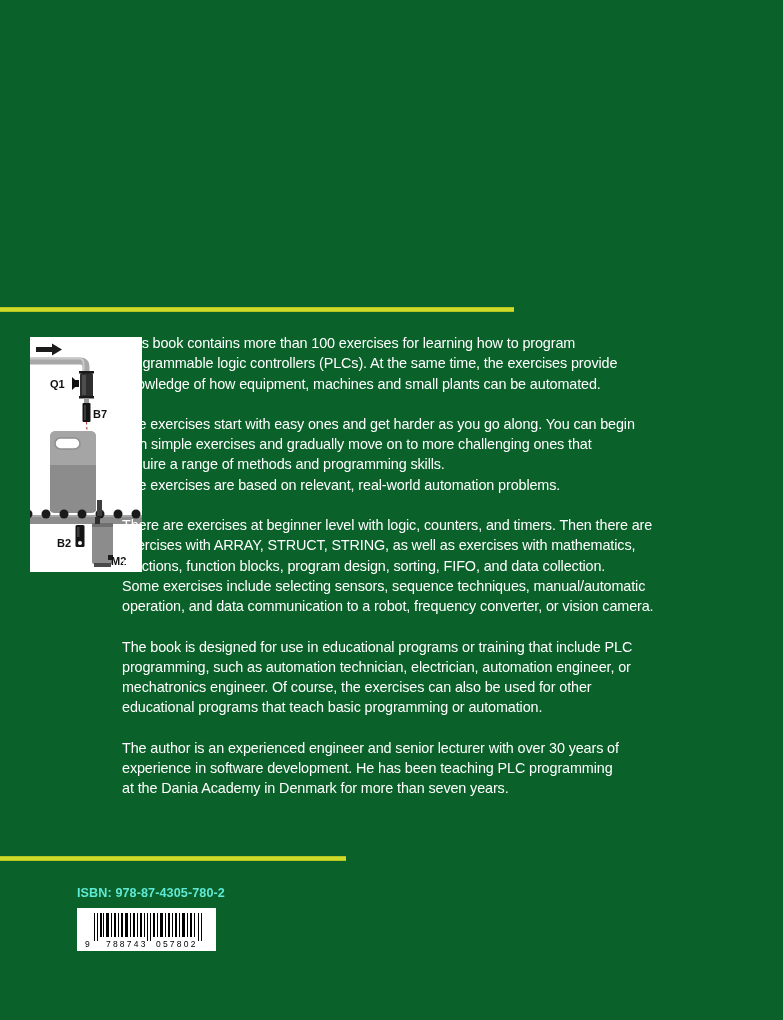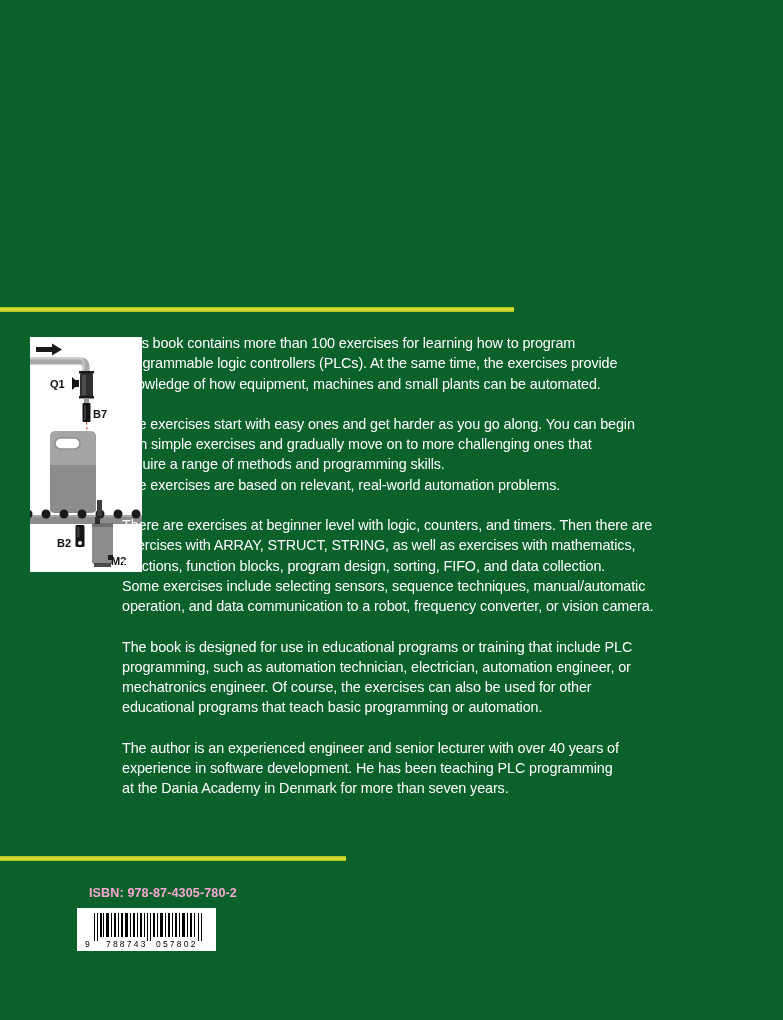--- a/index.html
+++ b/index.html
@@ -74,25 +74,25 @@
   }
   .para:last-child { margin-bottom: 0; }
 
   
   .isbn-block {
     position: absolute;
     left: 77px;
     top: 886px;
   }
   .isbn-text {
-    color: #f9a8d4;
+    color: #5eead4;
     font-size: 12.6px;
     font-weight: bold;
     letter-spacing: 0.1px;
-    margin: 0 0 8px 12px;
+    margin: 0 0 8px 0;
   }
   .barcode {
     position: relative;
     width: 139px;
     height: 43px;
     background: #ffffff;
     padding: 4px 5px 2px 5px;
   }
   .barcode-svg { display: block; width: 129px; height: 37px; }
 </style>
@@ -185,21 +185,21 @@
 The exercises are based on relevant, real-world automation problems.</p>
     <p class="para">There are exercises at beginner level with logic, counters, and timers. Then there are
 exercises with ARRAY, STRUCT, STRING, as well as exercises with mathematics,
 functions, function blocks, program design, sorting, FIFO, and data collection.
 Some exercises include selecting sensors, sequence techniques, manual/automatic
 operation, and data communication to a robot, frequency converter, or vision camera.</p>
     <p class="para">The book is designed for use in educational programs or training that include PLC
 programming, such as automation technician, electrician, automation engineer, or
 mechatronics engineer. Of course, the exercises can also be used for other
 educational programs that teach basic programming or automation.</p>
-    <p class="para">The author is an experienced engineer and senior lecturer with over 40 years of
+    <p class="para">The author is an experienced engineer and senior lecturer with over 30 years of
 experience in software development. He has been teaching PLC programming
 at the Dania Academy in Denmark for more than seven years.</p>
   </div>
 </div>
 
 <div class="rule" id="rule-bottom">
   <div class="bar"></div>
 </div>
 
 <div class="isbn-block">

